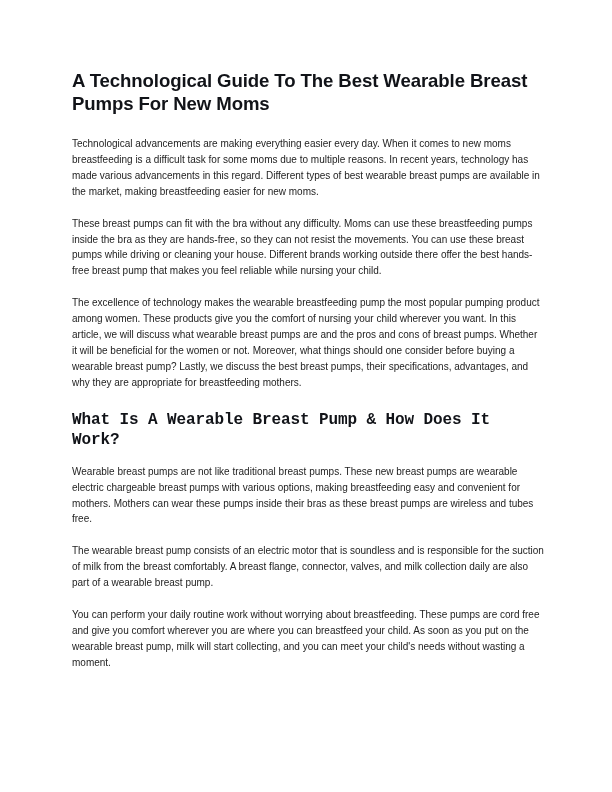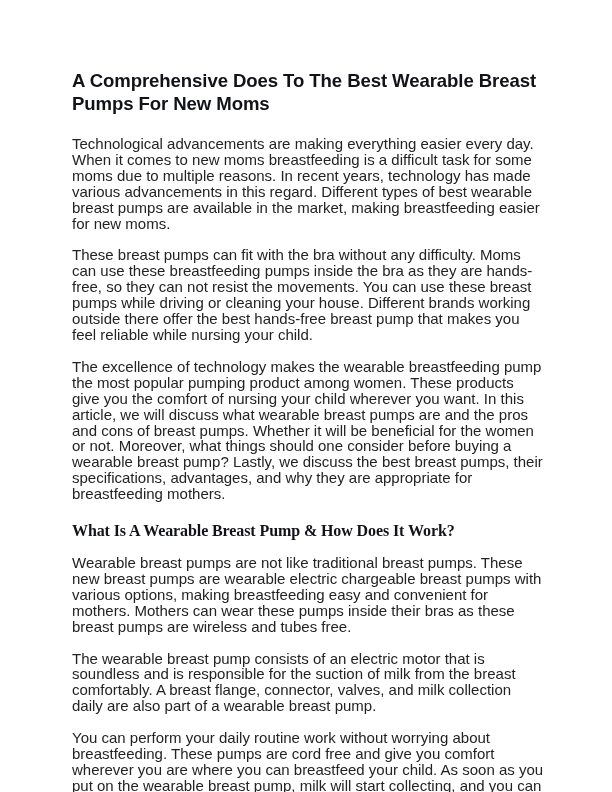--- a/index.html
+++ b/index.html
@@ -21,40 +21,40 @@
     h1 {
       font-family: "Liberation Sans", sans-serif;
       font-weight: bold;
       font-size: 18.6px;
       line-height: 22.5px;
       margin: 0 0 21px 0;
       color: #111318;
       letter-spacing: -0.1px;
     }
     h2 {
-      font-family: Liberation Serif, serif;
+      font-family: Liberation Mono, monospace;
       font-weight: bold;
       font-size: 16px;
       line-height: 20px;
       margin: 19px 0 14px 0;
       color: #111318;
       letter-spacing: -0.1px;
     }
     p {
-      font-size: 15px;
+      font-size: 10px;
       line-height: 15.9px;
       margin: 0 0 16px 0;
       color: #232323;
     }
   </style>
 </head>
 <body>
 
 <div class="page">
-  <h1>A Comprehensive Does To The Best Wearable Breast Pumps For New Moms</h1>
+  <h1>A Technological Guide To The Best Wearable Breast Pumps For New Moms</h1>
 
   <p>Technological advancements are making everything easier every day. When it comes to new moms breastfeeding is a difficult task for some moms due to multiple reasons. In recent years, technology has made various advancements in this regard. Different types of best wearable breast pumps are available in the market, making breastfeeding easier for new moms.</p>
   <p>These breast pumps can fit with the bra without any difficulty. Moms can use these breastfeeding pumps inside the bra as they are hands-free, so they can not resist the movements. You can use these breast pumps while driving or cleaning your house. Different brands working outside there offer the best hands-free breast pump that makes you feel reliable while nursing your child.</p>
   <p>The excellence of technology makes the wearable breastfeeding pump the most popular pumping product among women. These products give you the comfort of nursing your child wherever you want. In this article, we will discuss what wearable breast pumps are and the pros and cons of breast pumps. Whether it will be beneficial for the women or not. Moreover, what things should one consider before buying a wearable breast pump? Lastly, we discuss the best breast pumps, their specifications, advantages, and why they are appropriate for breastfeeding mothers.</p>
 
   <h2>What Is A Wearable Breast Pump &amp; How Does It Work?</h2>
 
   <p>Wearable breast pumps are not like traditional breast pumps. These new breast pumps are wearable electric chargeable breast pumps with various options, making breastfeeding easy and convenient for mothers. Mothers can wear these pumps inside their bras as these breast pumps are wireless and tubes free.</p>
   <p>The wearable breast pump consists of an electric motor that is soundless and is responsible for the suction of milk from the breast comfortably. A breast flange, connector, valves, and milk collection daily are also part of a wearable breast pump.</p>
   <p>You can perform your daily routine work without worrying about breastfeeding. These pumps are cord free and give you comfort wherever you are where you can breastfeed your child. As soon as you put on the wearable breast pump, milk will start collecting, and you can meet your child's needs without wasting a moment.</p>

